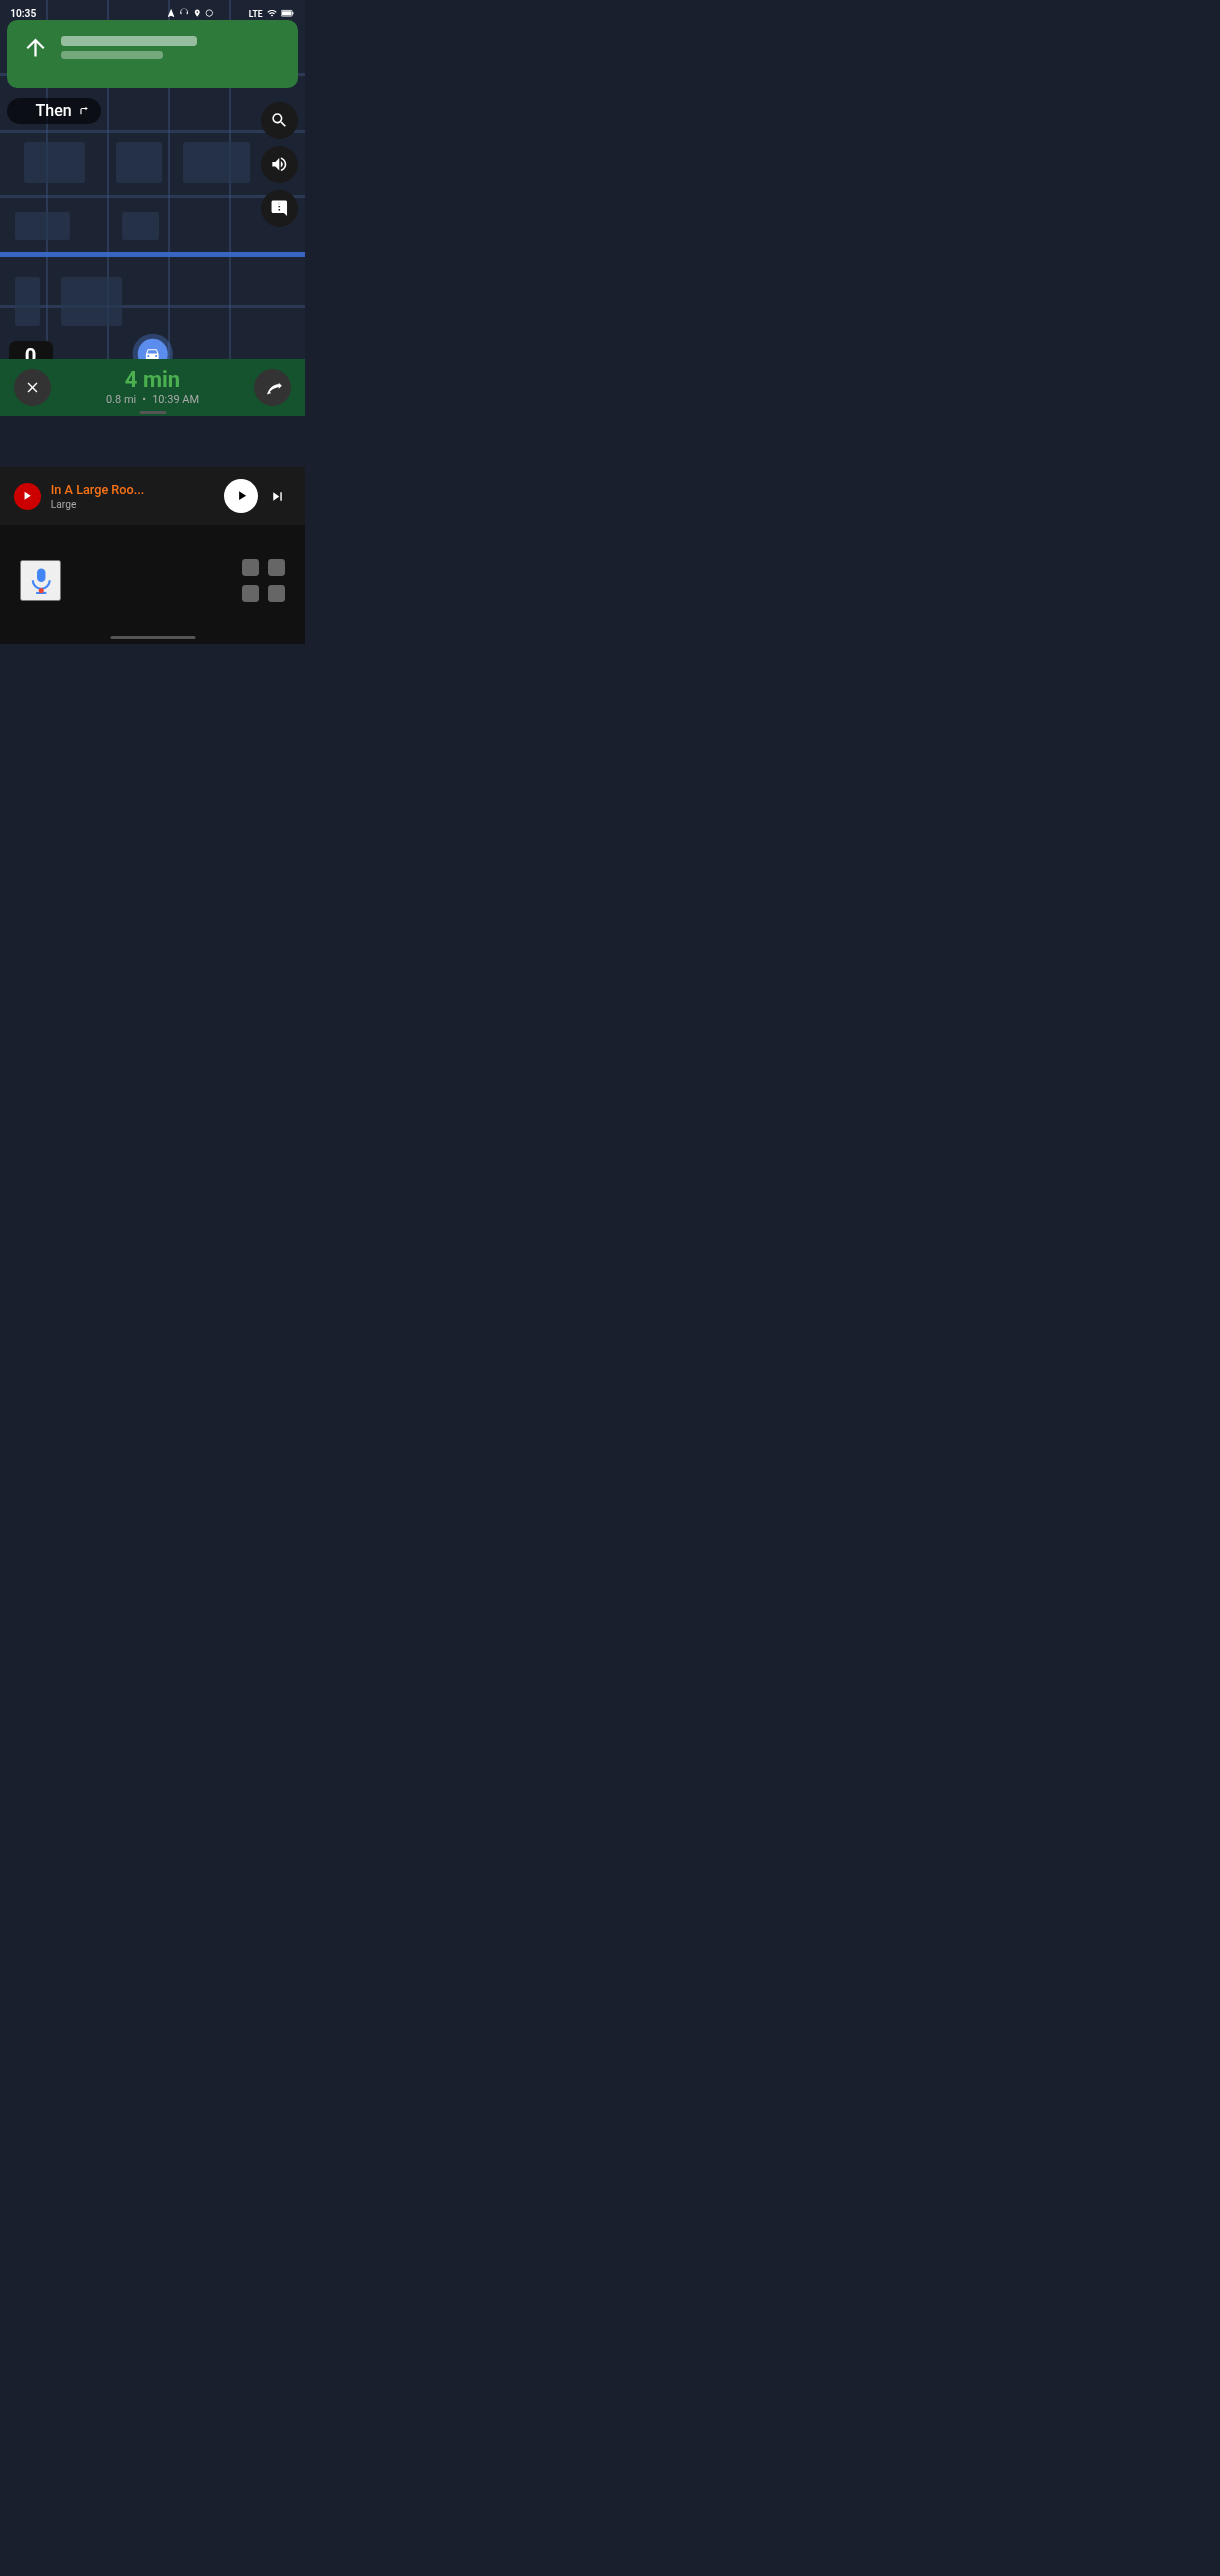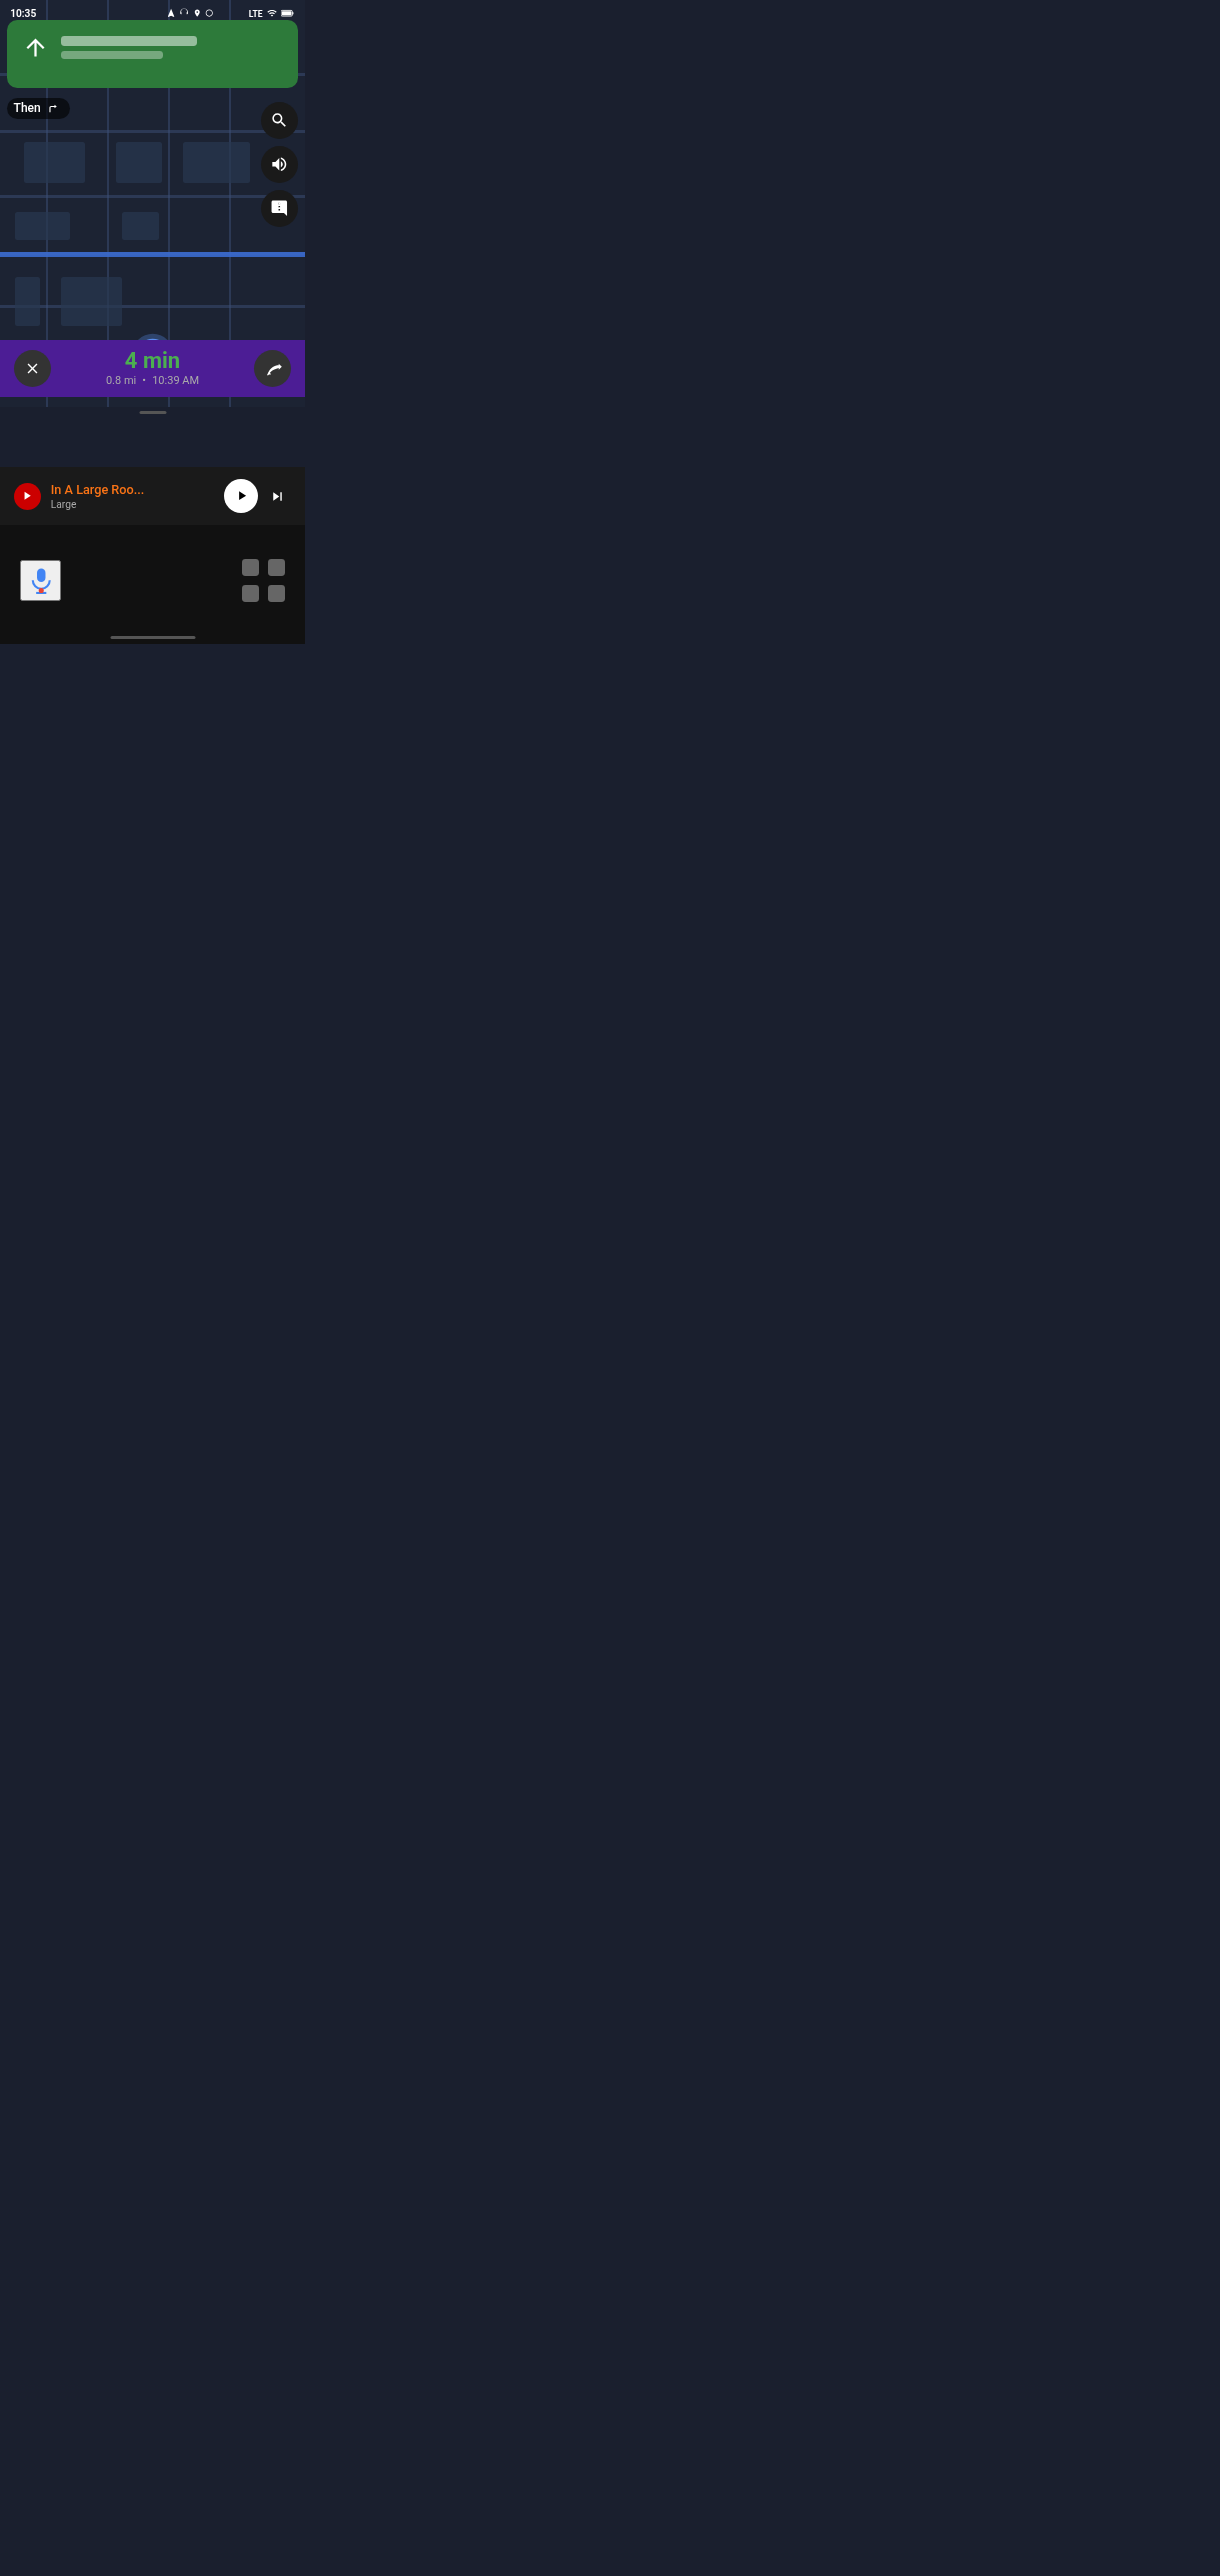--- a/index.html
+++ b/index.html
@@ -145,22 +145,23 @@
       display: flex;
       align-items: center;
       gap: 5.1px;
       background: rgba(0,0,0,0.6);
       border-radius: 17px;
       padding: 3.4px 10.2px 3.4px 6.8px;
     }
 
     .then-label {
       color: white;
-      font-size: 12px;
+      font-size: 16px;
       font-weight: 500;
+      margin-left: 22px;
     }
 
     
     .map-controls {
       position: absolute;
       right: 6.8px;
       top: 102px;
       display: flex;
       flex-direction: column;
       gap: 6.8px;
@@ -209,22 +210,22 @@
       color: white;
       font-size: 8.5px;
       font-weight: 400;
     }
 
     
     .nav-bottom {
       position: absolute;
       left: 0;
       right: 0;
-      bottom: 247px;
-      background: #4c1d95;
+      bottom: 228px;
+      background: #14532d;
       padding: 10.2px 13.6px;
       display: flex;
       align-items: center;
       justify-content: space-between;
       z-index: 50;
     }
 
     .nav-close-btn {
       width: 37px;
       height: 37px;

